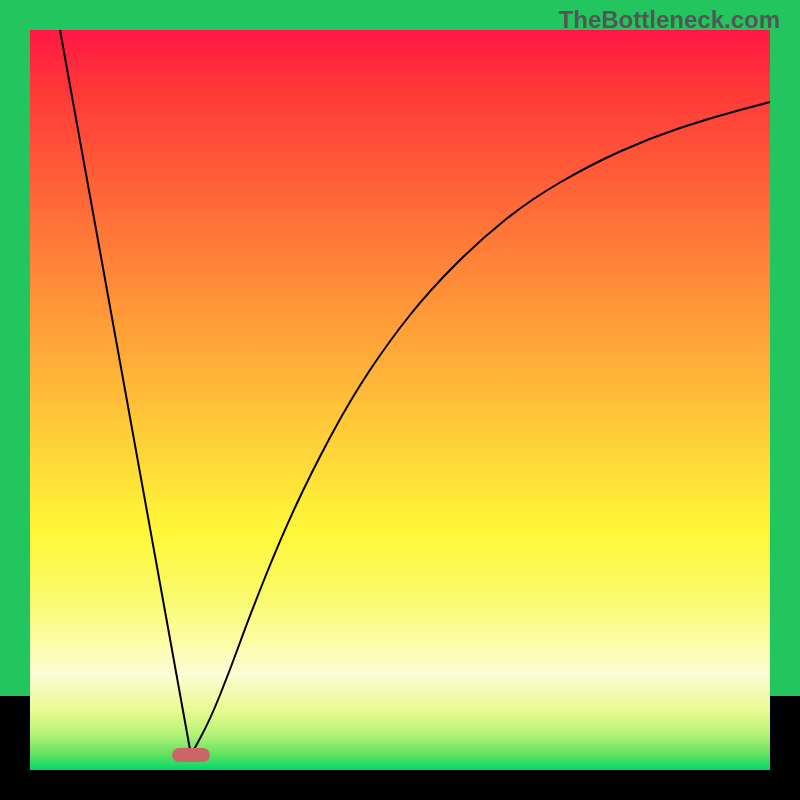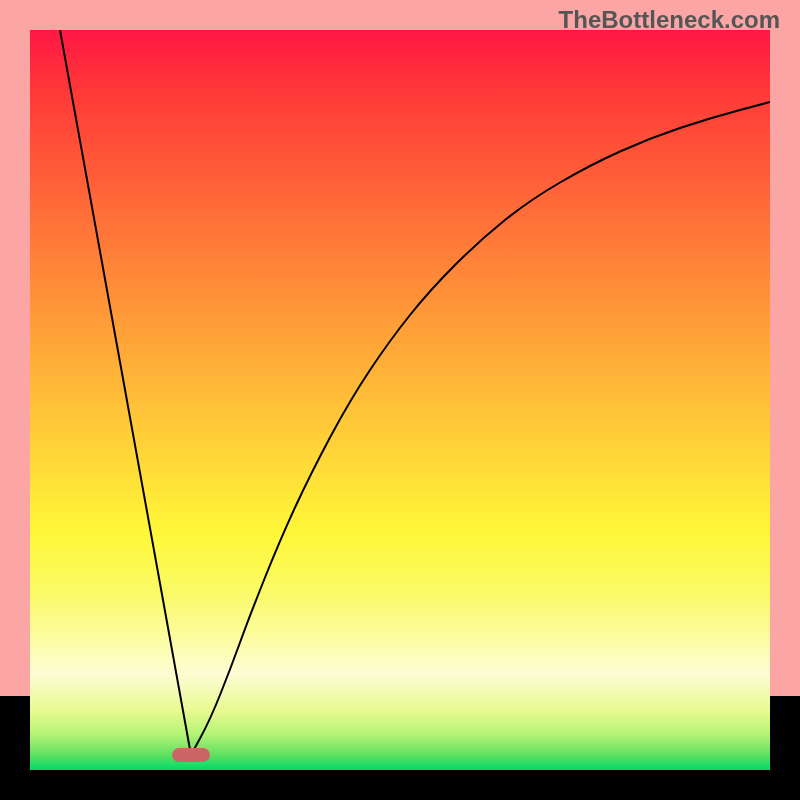--- a/index.html
+++ b/index.html
@@ -8,21 +8,21 @@
     background: #000;
     width: 800px;
     height: 800px;
     overflow: hidden;
     font-family: Arial, sans-serif;
   }
   .container {
     position: relative;
     width: 800px;
     height: 696px;
-    background: #fca5a5;
+    background: #22c55e;
   }
   .watermark {
     position: absolute;
     top: 6px;
     right: 20px;
     color: #555;
     font-size: 24px;
     font-weight: bold;
     z-index: 10;
   }

